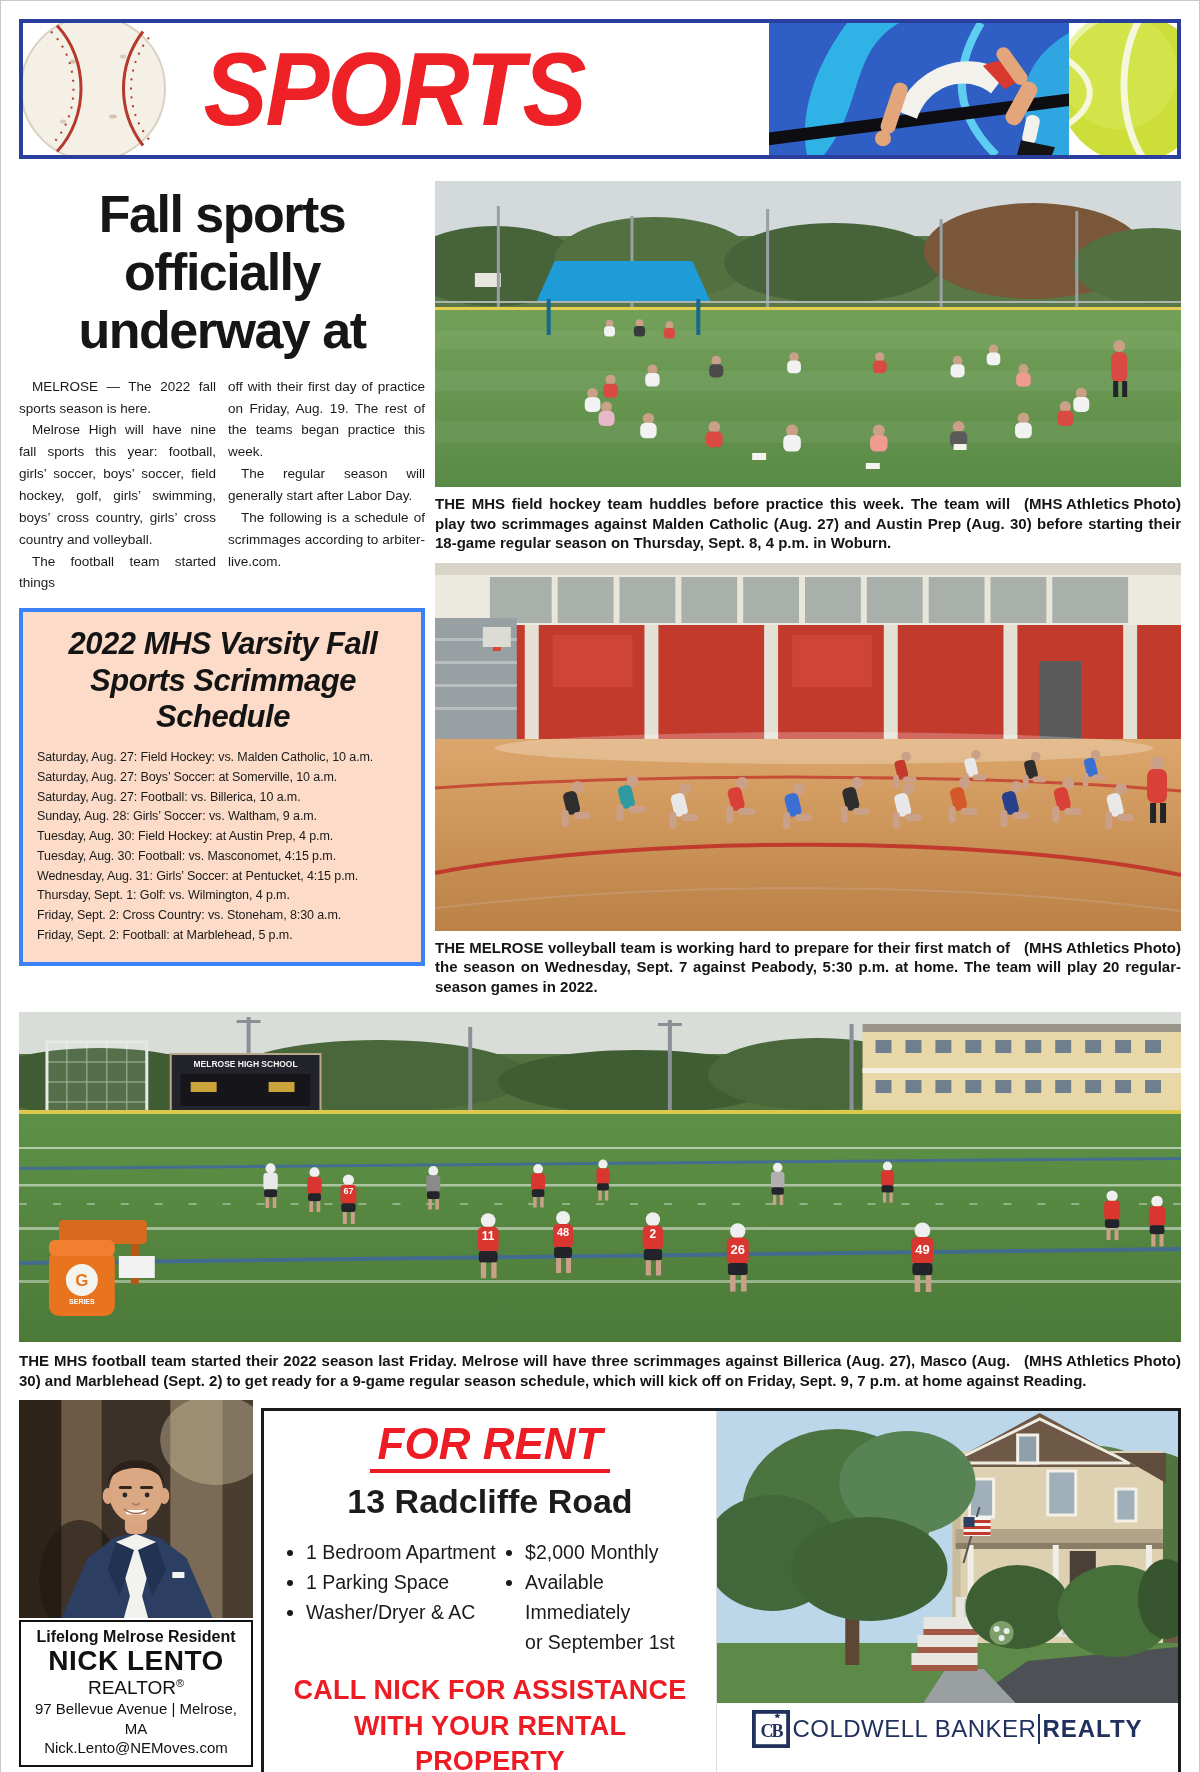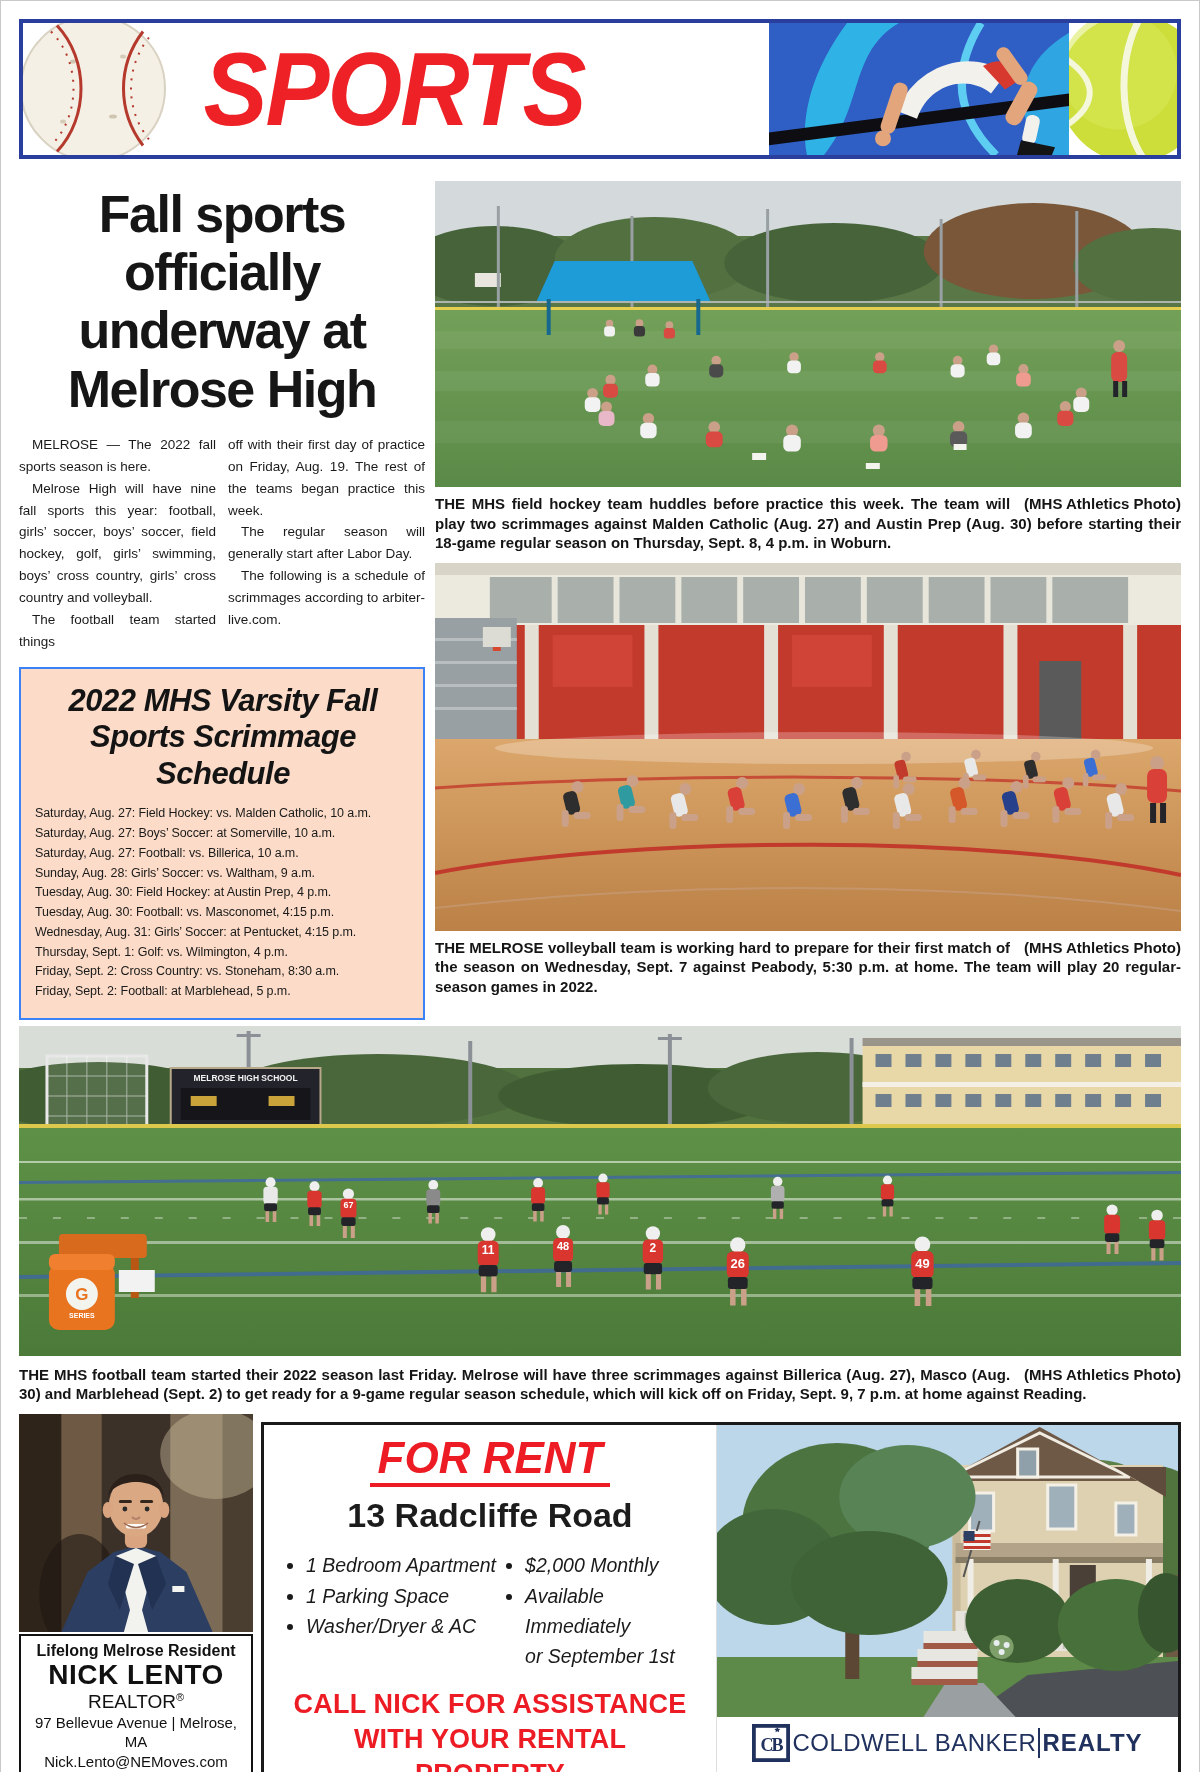--- a/index.html
+++ b/index.html
@@ -24,21 +24,21 @@
   .right-col { flex:1; min-width:0; }
 
   h1.headline { text-align:center; font-size:52px; line-height:1.12; font-weight:700; letter-spacing:-1.5px; margin-top:4px; color:#161616; }
   h1.headline span { display:block; }
 
   .body-cols { display:flex; gap:12px; margin-top:16px; }
   .bcol { flex:1; font-size:13.5px; line-height:1.62; text-align:justify; color:#1a1a1a; }
   .bcol p.indent { text-indent:13px; }
   .bcol p { margin:0; }
 
-  .sched { margin-top:14px; background:#fcdcc8; border:2px solid #3b82f6; padding:14px 12px 16px 14px; }
+  .sched { margin-top:14px; background:#fcdcc8; border:4px solid #3b82f6; padding:14px 12px 16px 14px; }
   .sched h2 { text-align:center; font-style:italic; font-weight:700; font-size:31px; letter-spacing:-0.5px; line-height:1.18; color:#141414; margin-bottom:12px; }
   .sched h2 span { display:block; }
   .sched ul { list-style:none; }
   .sched li { font-size:12.5px; letter-spacing:-0.1px; line-height:1.58; white-space:nowrap; overflow:hidden; color:#1a1a1a; }
 
   figure.photo { margin:0; }
   figure.photo svg { display:block; width:100%; }
   .cap { font-size:15px; font-weight:700; line-height:1.3; text-align:justify; margin:7px 0 10px 0; color:#151515; }
   .cap .credit { float:right; margin-left:14px; }
 
@@ -54,21 +54,21 @@
   .agent-name { font-size:28px; font-weight:700; letter-spacing:0.5px; line-height:1.1; }
   .agent-title { font-size:19px; }
   .agent-title sup { font-size:11px; }
   .agent-line { font-size:15px; line-height:1.3; }
 
   .listing-box { flex:1; display:flex; border:3px solid #1a1a1a; margin-top:8px; background:#fff; }
   .listing-left { flex:1; padding:10px 14px 8px 14px; text-align:center; }
   .for-rent { display:inline-block; color:#ed1c24; font-size:44px; font-weight:700; font-style:italic; border-bottom:4px solid #ed1c24; padding:0 8px 2px 8px; line-height:1.05; }
   .listing-addr { font-size:34px; font-weight:700; line-height:1.1; margin-top:10px; color:#1c1c1c; }
   .features { display:flex; text-align:left; margin-top:16px; }
-  .features ul { list-style:disc; padding-left:28px;font-style:italic; }
+  .features ul { list-style:disc; padding-left:28px; }
   .features ul.fl { flex:1.08; }
   .features ul.fr { flex:1; }
   .features li { font-size:19.5px; line-height:1.55; color:#1a1a1a; }
   .features li.nob { list-style:none; }
   .cta { color:#ed1c24; font-weight:700; font-size:27px; line-height:1.3; margin-top:16px; letter-spacing:0.2px; }
   .cta span { display:block; }
   .listing-right { width:462px; flex:none; display:flex; flex-direction:column; border-left:1px solid #ddd; }
   .listing-right svg.house { display:block; width:100%; }
   .brokerage { height:52px; display:flex; align-items:center; justify-content:center; gap:2px; background:#fff; }
   .cb-mark { width:38px; height:38px; flex:none; }
@@ -125,21 +125,20 @@
     </div>
   </header>
 
   <div class="main-row">
 
     <div class="left-col">
       <h1 class="headline">
         <span>Fall sports</span>
         <span>officially</span>
         <span>underway at</span>
-        <span>Melrose High</span>
       </h1>
 
       <div class="body-cols">
         <div class="bcol">
           <p class="indent">MELROSE — The 2022 fall sports season is here.</p>
           <p class="indent">Melrose High will have nine fall sports this year: football, girls’ soccer, boys’ soccer, field hockey, golf, girls’ swimming, boys’ cross country, girls’ cross country and volleyball.</p>
           <p class="indent">The football team started things</p>
         </div>
         <div class="bcol">
           <p>off with their first day of practice on Friday, Aug. 19. The rest of the teams began practice this week.</p>

